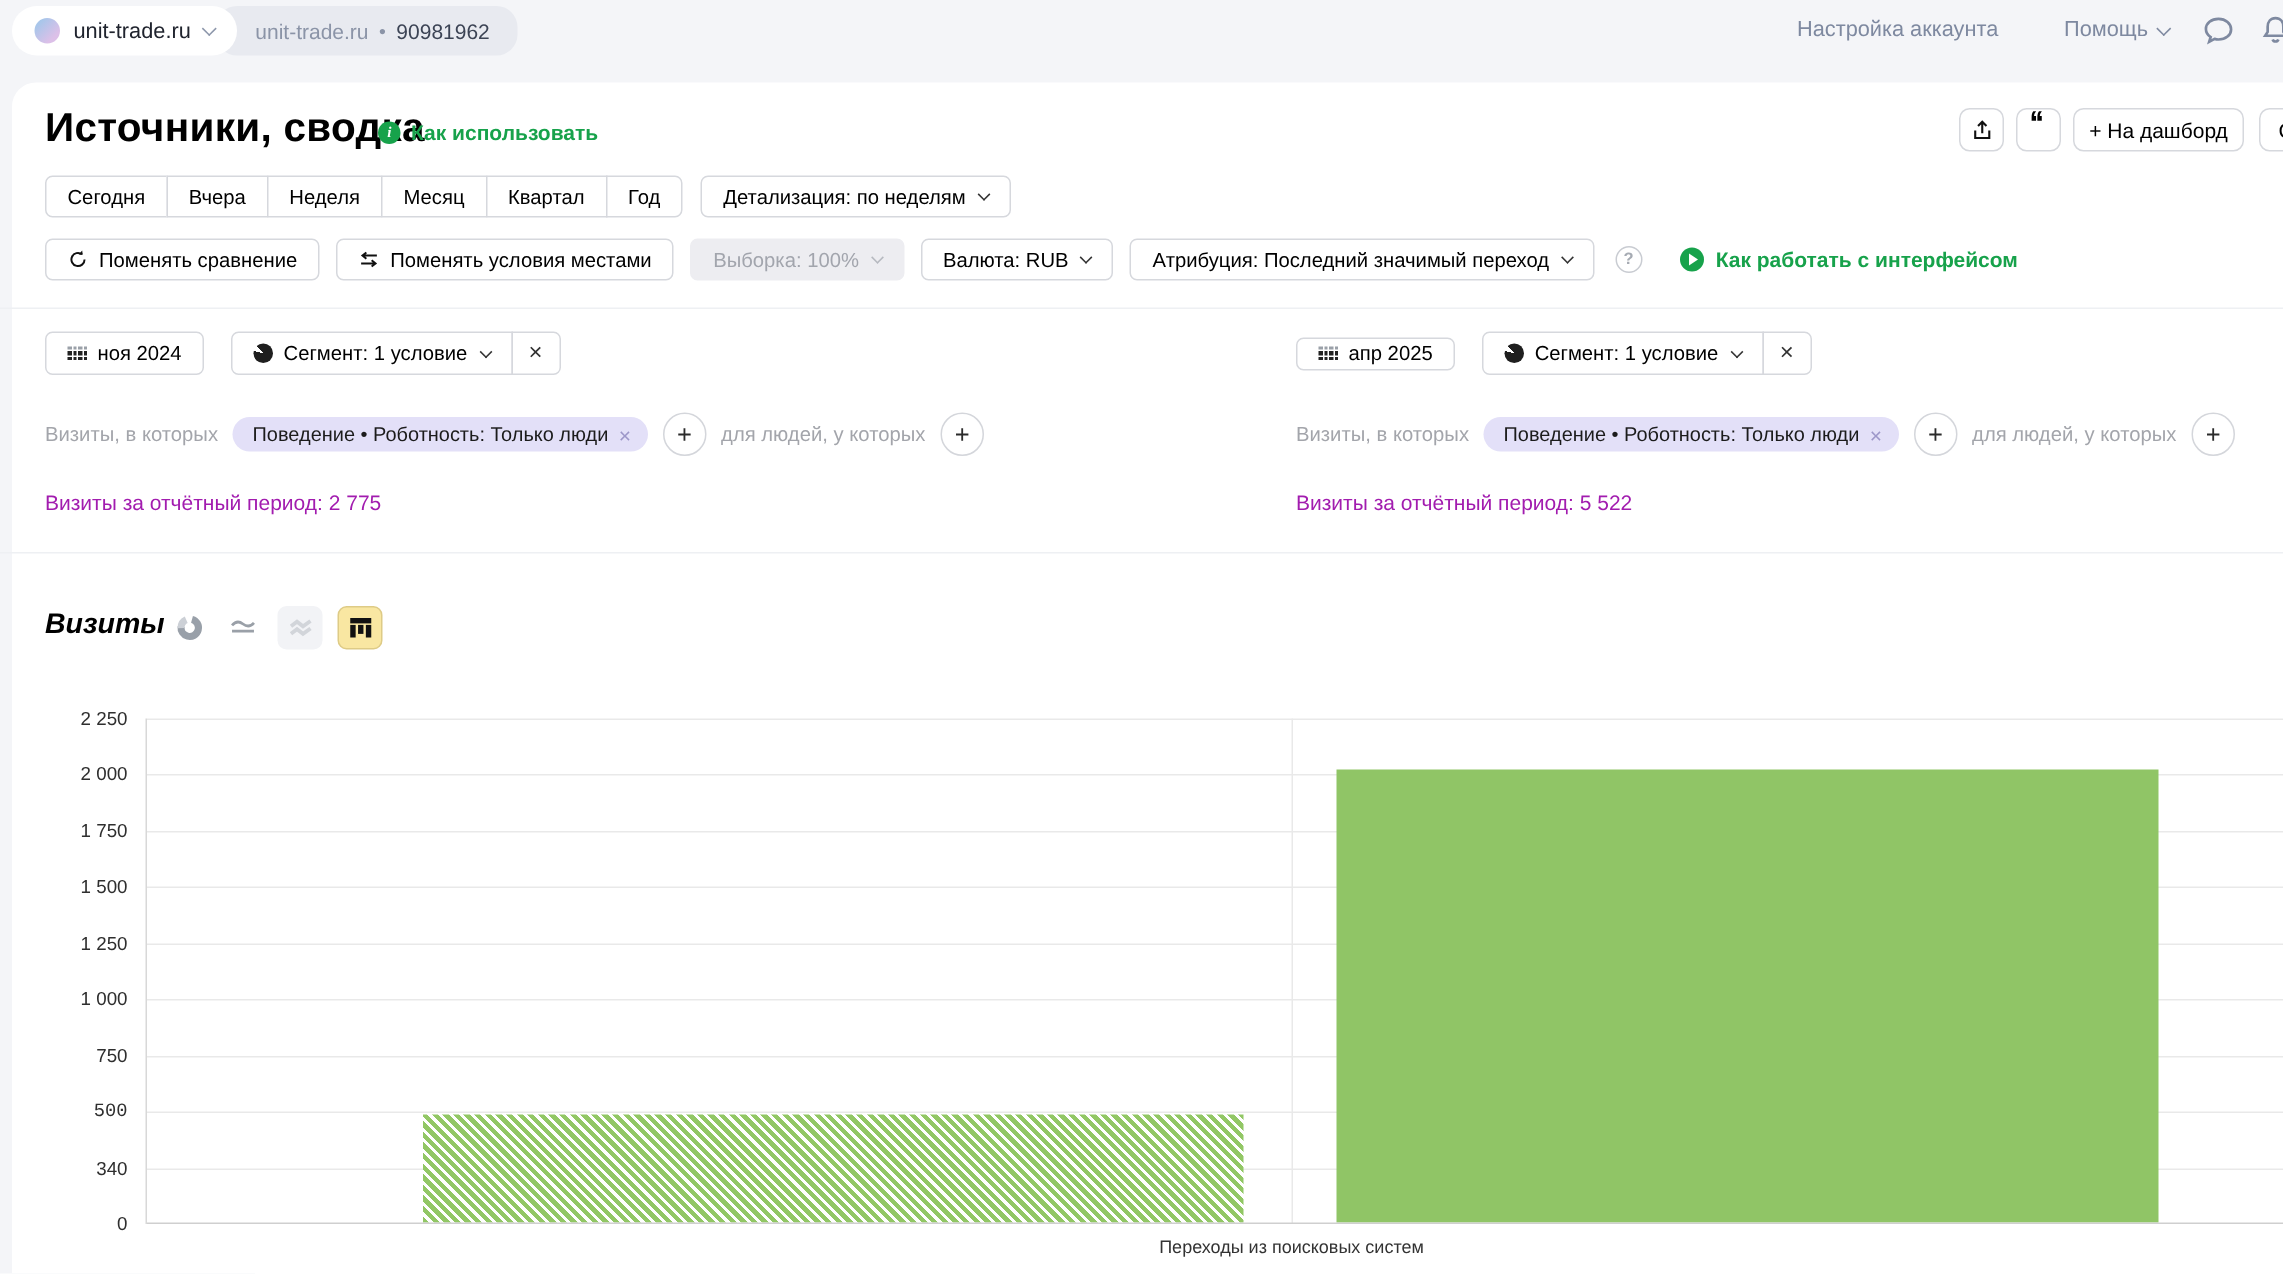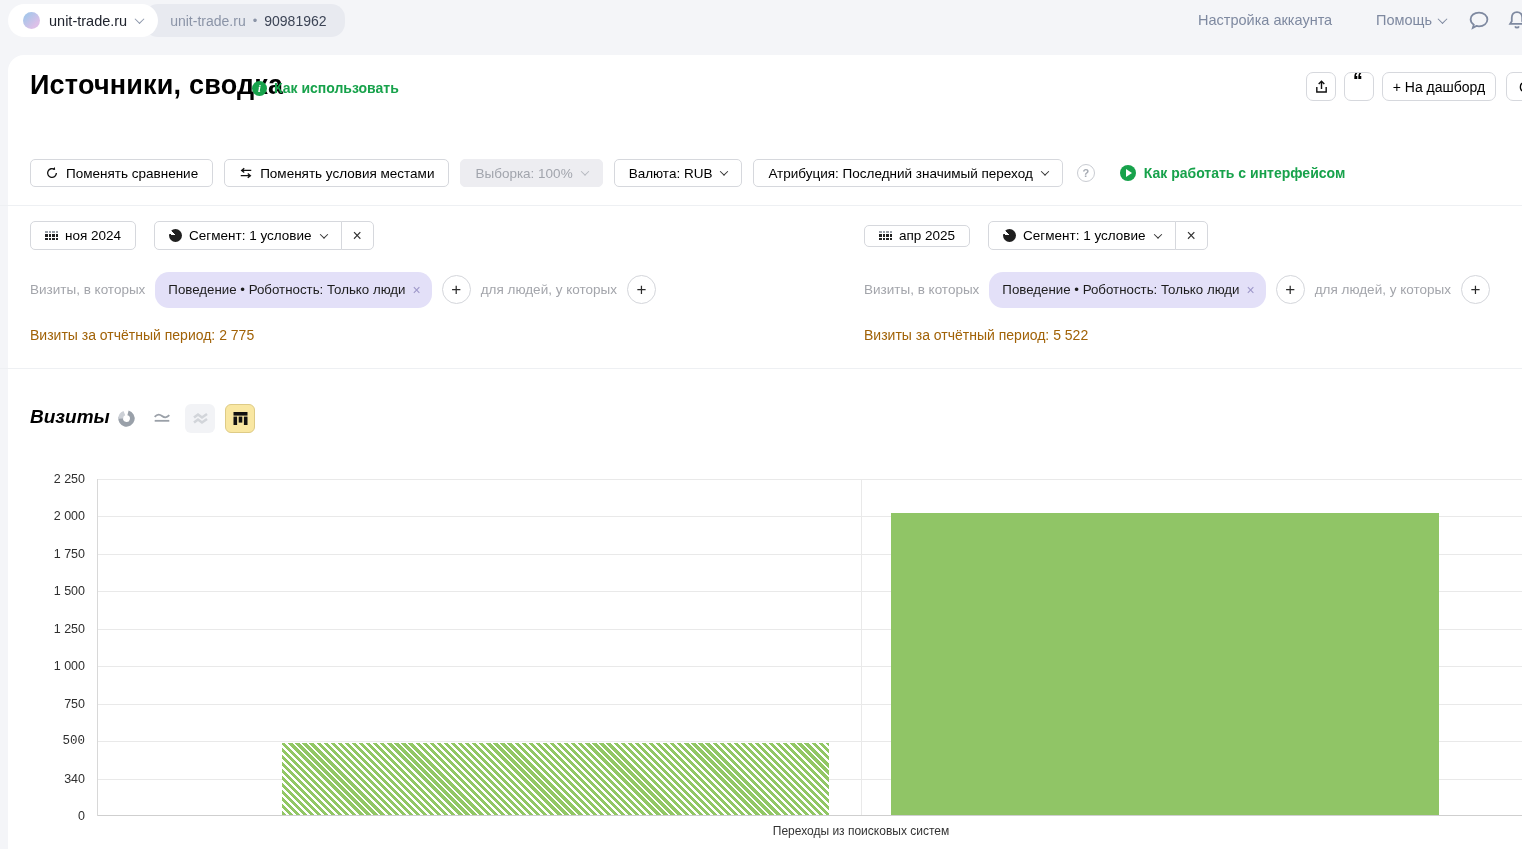--- a/index.html
+++ b/index.html
@@ -55,24 +55,24 @@
   .seg-row { display:flex; align-items:center; }
   .seg-row .gap { width:18px; }
   .icon-cal { display:inline-grid; grid-template-columns:repeat(4,2.5px); grid-auto-rows:2.5px; gap:1px; }
   .icon-cal i { background:#222; }
   .icon-cal i.lt { background:#9aa0a8; }
   .pie-black { width:13px; height:13px; border-radius:50%; background:conic-gradient(from 15deg,#1f1f1f 0 268deg,#ffffff 268deg 300deg,#1f1f1f 300deg 360deg); }
   .btn.joined-l { border-radius:5px 0 0 5px; }
   .btn.joined-r { border-radius:0 5px 5px 0; margin-left:-1px; width:33px; justify-content:center; padding:0; font-size:16px; color:#333; }
   .cond-row { display:flex; align-items:center; gap:10px; margin-top:25px; height:29px; }
   .gray-lbl { font-size:13.5px; color:#a3a5ab; white-space:nowrap; }
-  .cond-pill { display:flex; align-items:center; gap:7px; height:36px; border-radius:14px; background:#e3e0f8; padding:0 11px 0 13px; font-size:13.3px; color:#1c1c1c; cursor:pointer; white-space:nowrap; }
+  .cond-pill { display:flex; align-items:center; gap:7px; height:23px; border-radius:14px; background:#e3e0f8; padding:0 11px 0 13px; font-size:13.3px; color:#1c1c1c; cursor:pointer; white-space:nowrap; }
   .pill-x { color:#9d97c9; font-size:14px; cursor:pointer; }
   .plus-btn { width:29px; height:29px; border-radius:50%; border:1px solid #d4d6db; background:#fff; font-size:17px; color:#2b2b2b; display:flex; align-items:center; justify-content:center; cursor:pointer; }
-  .total-row { margin-top:23px; font-size:14px; color:#a16207; white-space:nowrap; }
+  .total-row { margin-top:23px; font-size:14px; color:#a21caf; white-space:nowrap; }
 
   
   .chart-title { position:absolute; left:30px; top:406px; font-size:19px; font-weight:600;font-style:italic; }
   .chart-type-row { position:absolute; left:113px; top:403px; display:flex; gap:10px; align-items:center; height:30px; }
   .ct-plain { width:26px; height:26px; display:flex; align-items:center; justify-content:center; cursor:pointer; }
   .ct-btn { width:30px; height:29px; border-radius:6px; display:flex; align-items:center; justify-content:center; cursor:pointer; }
   .ct-area { background:#f2f3f6; }
   .ct-bar { background:#f9e7a2; border:1px solid #decb86; }
 
   .ylabels { position:absolute; left:0; top:479px; width:97px; height:337px; }
@@ -138,20 +138,34 @@
   <div class="hdr-btn" style="left:1344px;width:30px">
     <span style="display:inline-block;transform:rotate(180deg);font-size:21px;font-weight:700;letter-spacing:-2px;line-height:8px;margin-top:-8px">,,</span>
   </div>
   <div class="hdr-btn" style="left:1382px;width:114px">
     <span>+ На дашборд</span>
   </div>
   <div class="hdr-btn" style="left:1506px;width:80px;justify-content:flex-start;padding-left:12px">
     <span>С</span>
   </div>
 
+  <div class="row-periods">
+    <div class="seg-group">
+      <button class="btn">Сегодня</button>
+      <button class="btn">Вчера</button>
+      <button class="btn">Неделя</button>
+      <button class="btn">Месяц</button>
+      <button class="btn">Квартал</button>
+      <button class="btn">Год</button>
+    </div>
+    <button class="btn">
+      <span>Детализация: по неделям</span>
+      <span class="chev"></span>
+    </button>
+  </div>
 
   <div class="row-toolbar">
     <button class="btn">
       <svg width="14" height="14" viewBox="0 0 16 16">
           <path d="M13 8a5 5 0 1 1-2-4" fill="none" stroke="#111" stroke-width="1.5"></path>
           <path d="M11.2 1.2 11.6 4.4 8.5 4.1z" fill="#111"></path>
         </svg>
       <span>Поменять сравнение</span>
     </button>
     <button class="btn">

